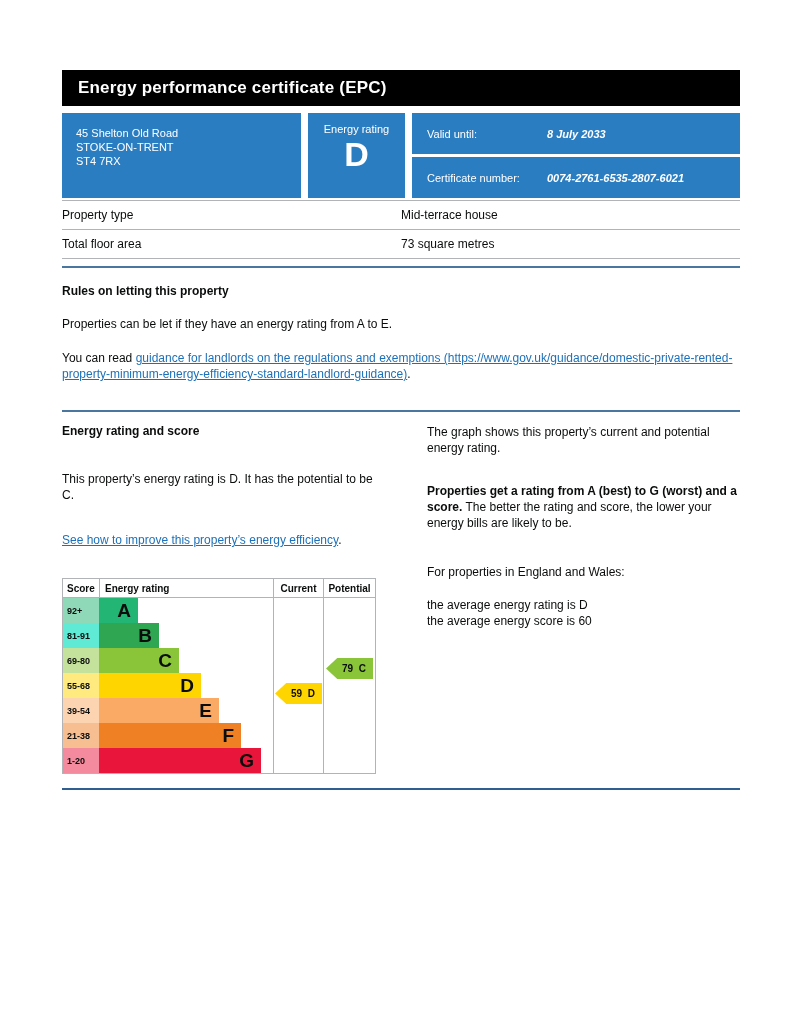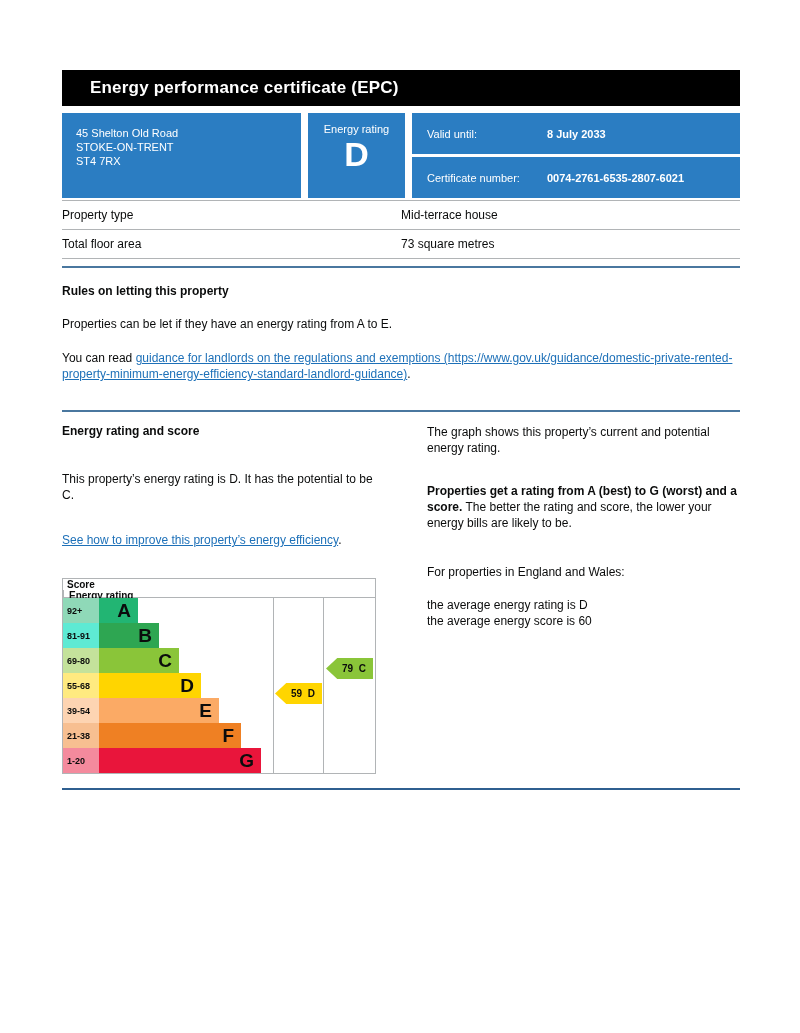--- a/index.html
+++ b/index.html
@@ -7,34 +7,34 @@
   body {
     width: 800px; height: 1033px; background: #fff;
     font-family: "Liberation Sans", sans-serif; color: #0b0c0c;
     overflow: hidden;
   }
   .page { width: 800px; padding: 70px 60px 0 62px; }
 
   
   .header-bar {
     background: #000; color: #fff; height: 36px; width: 678px;
-    display: flex; align-items: center; padding-left: 28px;
+    display: flex; align-items: center; padding-left: 16px;
   }
   .header-bar .title { font-size: 17px; font-weight: bold; letter-spacing: .2px; }
 
   .summary-row { display: flex; gap: 7px; margin-top: 7px; height: 85px; width: 678px; }
   .blue-box { background: #2b7dc2; color: #fff; }
   .address-box { width: 239px; padding: 13px 14px; font-size: 11px; line-height: 14px; }
   .rating-box { width: 97px; display: flex; flex-direction: column; align-items: center; padding-top: 10px; }
   .rating-box .rating-label { font-size: 11px; }
   .rating-box .rating-letter { font-size: 34px; font-weight: bold; line-height: 38px; }
   .details-col { flex: 1; display: flex; flex-direction: column; gap: 3px; }
   .details-box { flex: 1; display: flex; align-items: center; font-size: 11px; padding-left: 15px; }
   .details-box .d-label { width: 120px; }
-  .details-box .d-value { font-weight: bold; }
+  .details-box .d-value { font-weight: bold; font-style: italic; }
 
   
   .prop-table { margin-top: 2px; width: 678px; }
   .prop-row { display: flex; border-top: 1px solid #b1b4b6; padding: 7px 0 7px; font-size: 12px; }
   .prop-row.last { border-bottom: 1px solid #b1b4b6; }
   .prop-label { width: 339px; }
   .prop-value { flex: 1; }
 
   hr.blue { border: none; border-top: 2px solid #4a779f; margin: 7px 0 0; width: 678px; }
   hr.blue.mid { margin-top: 28px; }
@@ -51,21 +51,21 @@
   .col-left p { max-width: 322px; }
   .col-left .link-para { margin-top: 29px; }
   .col-right { width: 313px; margin-left: 25px; }
   .col-right p { margin-top: 0; }
   .col-right .p2 { margin-top: 27px; }
   .col-right .p3 { margin-top: 33px; }
   .col-right .p4 { margin-top: 17px; }
 
   
   .chart { width: 314px; border: 1px solid #b1b4b6; margin-top: 30px; }
-  .chart-header { display: flex; height: 19px; border-bottom: 1px solid #b1b4b6; font-size: 10px; font-weight: bold; flex-direction: column; }
+  .chart-header { display: flex; height: 19px; border-bottom: 1px solid #b1b4b6; font-size: 10px; font-weight: bold; }
   .chart-header > div { display: flex; align-items: center; height: 100%; }
   .h-score { width: 36px; padding-left: 4px; }
   .h-rating { flex: 1; border-left: 1px solid #b1b4b6; padding-left: 5px; }
   .h-current { width: 50px; border-left: 1px solid #b1b4b6; justify-content: center; }
   .h-potential { width: 52px; border-left: 1px solid #b1b4b6; justify-content: center; }
 
   .chart-row { display: flex; height: 25px; text-align: center; }
   .score-cell { width: 36px; display: flex; align-items: center; padding-left: 4px; font-size: 9px; font-weight: bold; }
   .bar-region { width: 174px; }
   .band-bar { height: 100%; display: flex; align-items: center; justify-content: flex-end; padding-right: 7px; font-size: 19px; font-weight: bold; color: #0b0c0c; }

